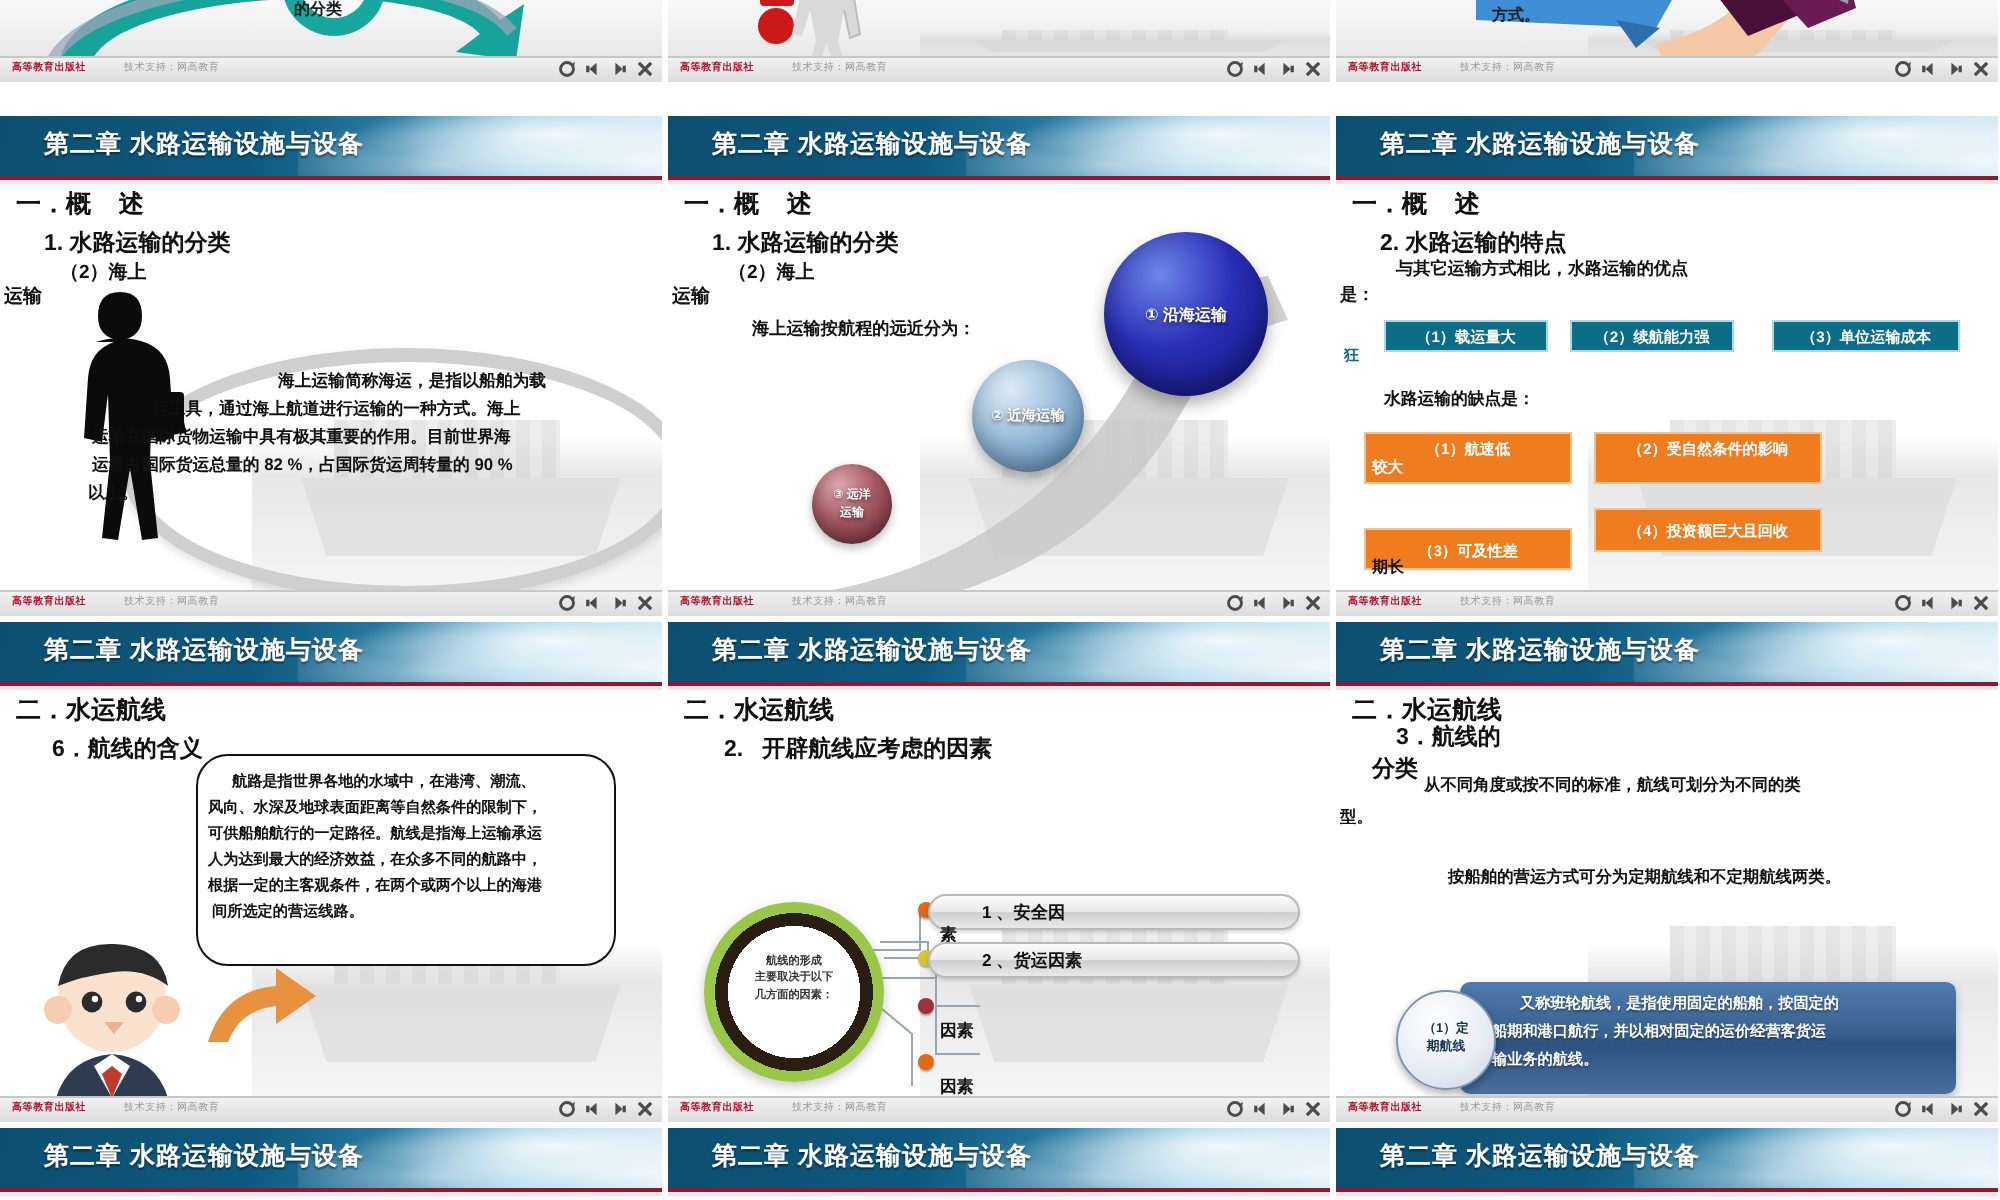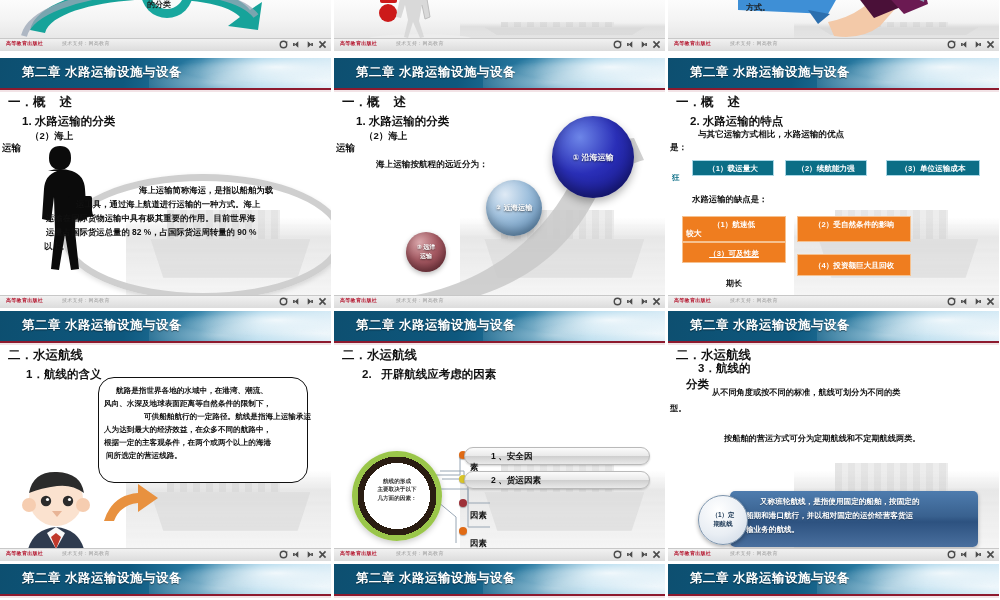--- a/index.html
+++ b/index.html
@@ -101,21 +101,21 @@
         box-shadow:0 2px 4px rgba(0,0,0,.25);}
   .bluebox-txt{position:absolute;color:#fff;font-size:7.6px;line-height:1.75;font-weight:bold;
         text-shadow:0 1px 1px rgba(0,0,0,.35);}
   .bluebadge{position:absolute;border-radius:50%;
         background:radial-gradient(circle at 40% 30%,#ffffff 0%,#e9eef4 55%,#c8d4e2 100%);
         border:1px solid #7e95ad;display:flex;align-items:center;justify-content:center;
         text-align:center;font-size:6.4px;font-weight:bold;color:#14314f;line-height:1.4;
         box-shadow:0 2px 4px rgba(0,0,0,.3);}
 
   
-  .cutslide{position:absolute;width:331px;height:51px;overflow:hidden;background:#fff;}
+  .cutslide{position:absolute;width:331px;height:41px;overflow:hidden;background:#fff;}
   .cut-stage{position:absolute;left:0;bottom:12px;width:100%;height:44px;
        background:linear-gradient(180deg,#fefefe 0%,#f4f4f4 55%,#e7e7e7 100%);}
   .cut-txt{position:absolute;font-size:8px;font-weight:bold;color:#1c1c1c;}
 
   
   .botslide{position:absolute;width:331px;height:40px;overflow:hidden;background:#fff;}
 
   .gap-v{position:absolute;top:0;width:3px;height:600px;background:#ffffff;}
   .gap-h{position:absolute;left:0;width:1000px;height:3px;background:#ffffff;}
 </style>
@@ -335,23 +335,23 @@
       <div class="p" style="left:4px;top:80px;font-size:7.6px;color:#0b6e86;">狂</div>
       <div class="chip teal" style="left:117px;top:68px;width:82px;height:16px;"><span>（2）续航能力强</span></div>
       <div class="chip teal" style="left:218px;top:68px;width:94px;height:16px;"><span>（3）单位运输成本</span></div>
 
       <div class="p" style="left:24px;top:101px;font-size:8.4px;">水路运输的缺点是：</div>
 
       <div class="chip orange" style="left:14px;top:124px;width:104px;height:26px;line-height:13px;padding-top:1px;"><span>（1）航速低</span></div>
       <div class="p" style="left:18px;top:136px;font-size:7.8px;color:#fff;">较大</div>
       <div class="chip orange" style="left:129px;top:124px;width:114px;height:26px;line-height:13px;padding-top:1px;"><span>（2）受自然条件的影响</span></div>
 
-      <div class="chip orange" style="left:14px;top:150px;width:104px;height:21px;line-height:22px;text-decoration:underline;"><span>（3）可及性差</span></div>
+      <div class="chip orange" style="left:14px;top:172px;width:104px;height:21px;line-height:22px;"><span>（3）可及性差</span></div>
       <div class="chip orange" style="left:129px;top:162px;width:114px;height:22px;line-height:22px;"><span>（4）投资额巨大且回收</span></div>
-      <div class="p" style="left:18px;top:186px;font-size:8px;margin-left:40px;">期长</div>
+      <div class="p" style="left:18px;top:186px;font-size:8px;">期长</div>
     </div>
     <div class="ftr">
       <div class="ftr-pub">高等教育出版社</div>
       <div class="ftr-sup">技术支持：网高教育</div>
       <div class="ftr-nav">
         <svg class="nav-ic" viewBox="0 0 10 10">
               <circle cx="5" cy="5" r="3.6" fill="none" stroke="#4b4b4b" stroke-width="1.6"></circle>
               <path d="M7.6 2.4 L9.4 1 L9 3.4 Z" fill="#4b4b4b"></path>
             </svg>
         <svg class="nav-ic" viewBox="0 0 10 10">
@@ -370,26 +370,26 @@
 
   <div class="slide" style="left:0;top:311px;">
    <div class="slide-inner">
     <div class="hdr"></div>
     <div class="hdr-title">第二章   水路运输设施与设备</div>
     <div class="hdr-rule"></div>
     <div class="hdr-rule2"></div>
     <div class="ship"></div>
     <div class="body">
       <div class="h1" style="left:8px;top:2px;">二．水运航线</div>
-      <div class="h2" style="left:26px;top:22px;">1．航线的含义</div>
+      <div class="h2" style="left:26px;top:22px;">6．航线的含义</div>
 
       <div class="callout" style="left:98px;top:32px;width:210px;height:106px;"></div>
       <div class="pn" style="left:116px;top:40px;font-size:7.6px;">航路是指世界各地的水域中，在港湾、潮流、</div>
       <div class="pn" style="left:104px;top:53px;font-size:7.6px;">风向、水深及地球表面距离等自然条件的限制下，</div>
-      <div class="pn" style="left:104px;top:66px;font-size:7.6px;margin-left:40px;">可供船舶航行的一定路径。航线是指海上运输承运</div>
+      <div class="pn" style="left:104px;top:66px;font-size:7.6px;">可供船舶航行的一定路径。航线是指海上运输承运</div>
       <div class="pn" style="left:104px;top:79px;font-size:7.6px;">人为达到最大的经济效益，在众多不同的航路中，</div>
       <div class="pn" style="left:104px;top:92px;font-size:7.6px;">根据一定的主客观条件，在两个或两个以上的海港</div>
       <div class="pn" style="left:106px;top:105px;font-size:7.6px;">间所选定的营运线路。</div>
 
       <svg width="60" height="40" viewBox="0 0 60 40" style="position:absolute;left:100px;top:138px;">
         <path d="M4 38 q8 -26 34 -28 l0 -9 20 14 -20 14 0 -9 q-18 2 -24 18 Z" fill="#e8913f"></path>
       </svg>
 
       <svg width="110" height="78" viewBox="0 0 110 78" style="position:absolute;left:4px;top:126px;">
         <circle cx="52" cy="28" r="27" fill="#fbe2cf"></circle>

